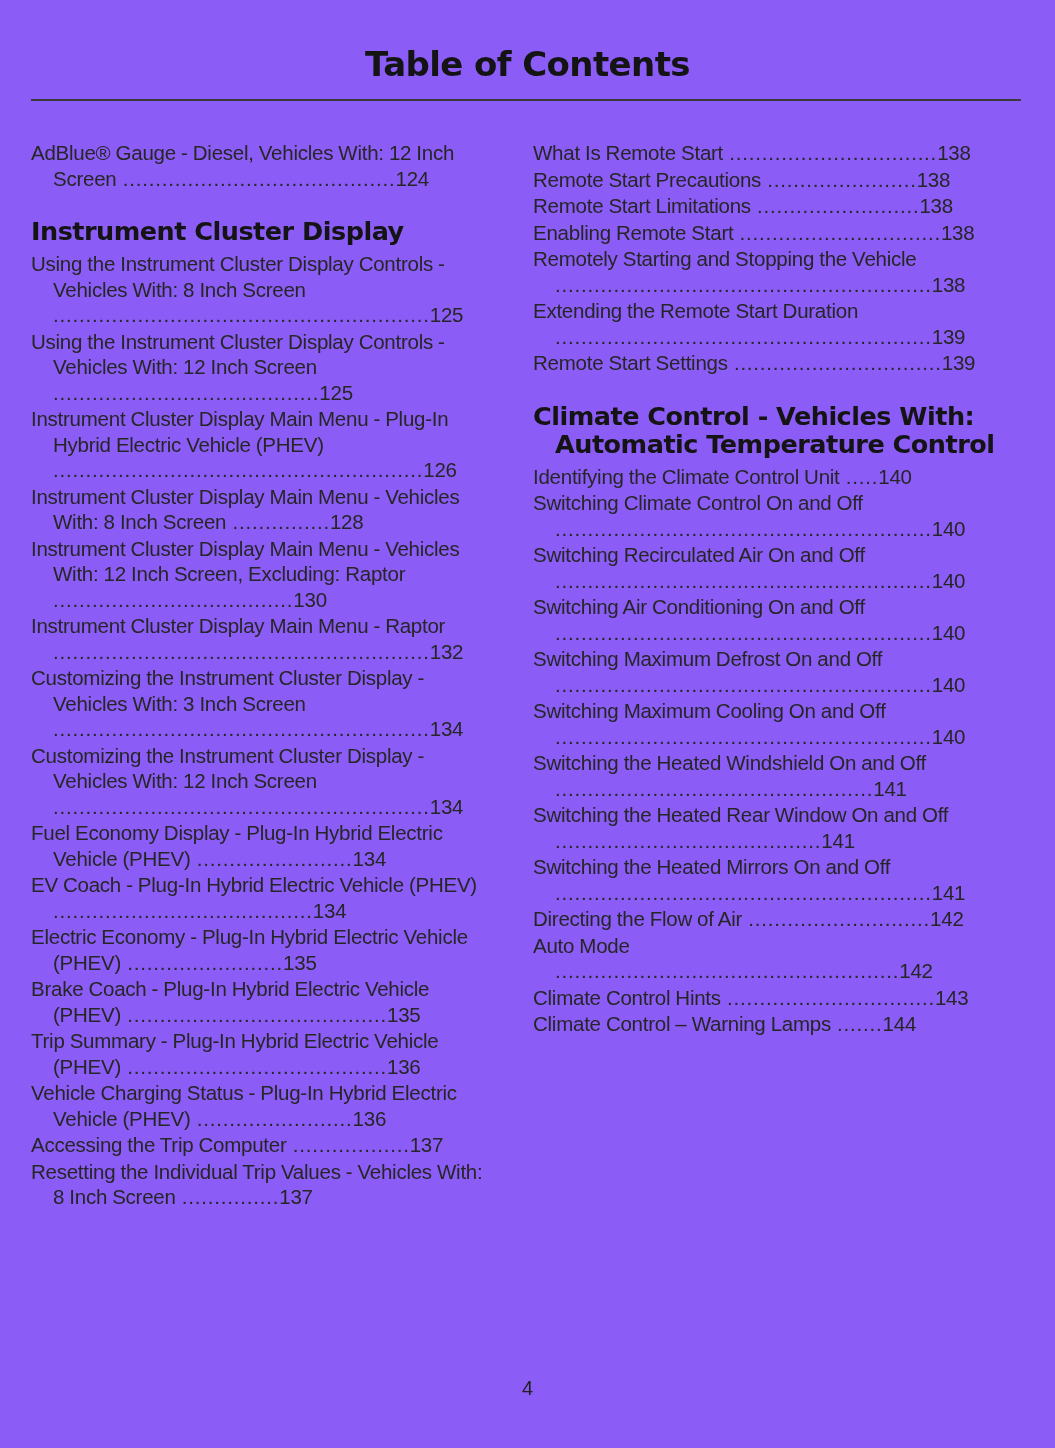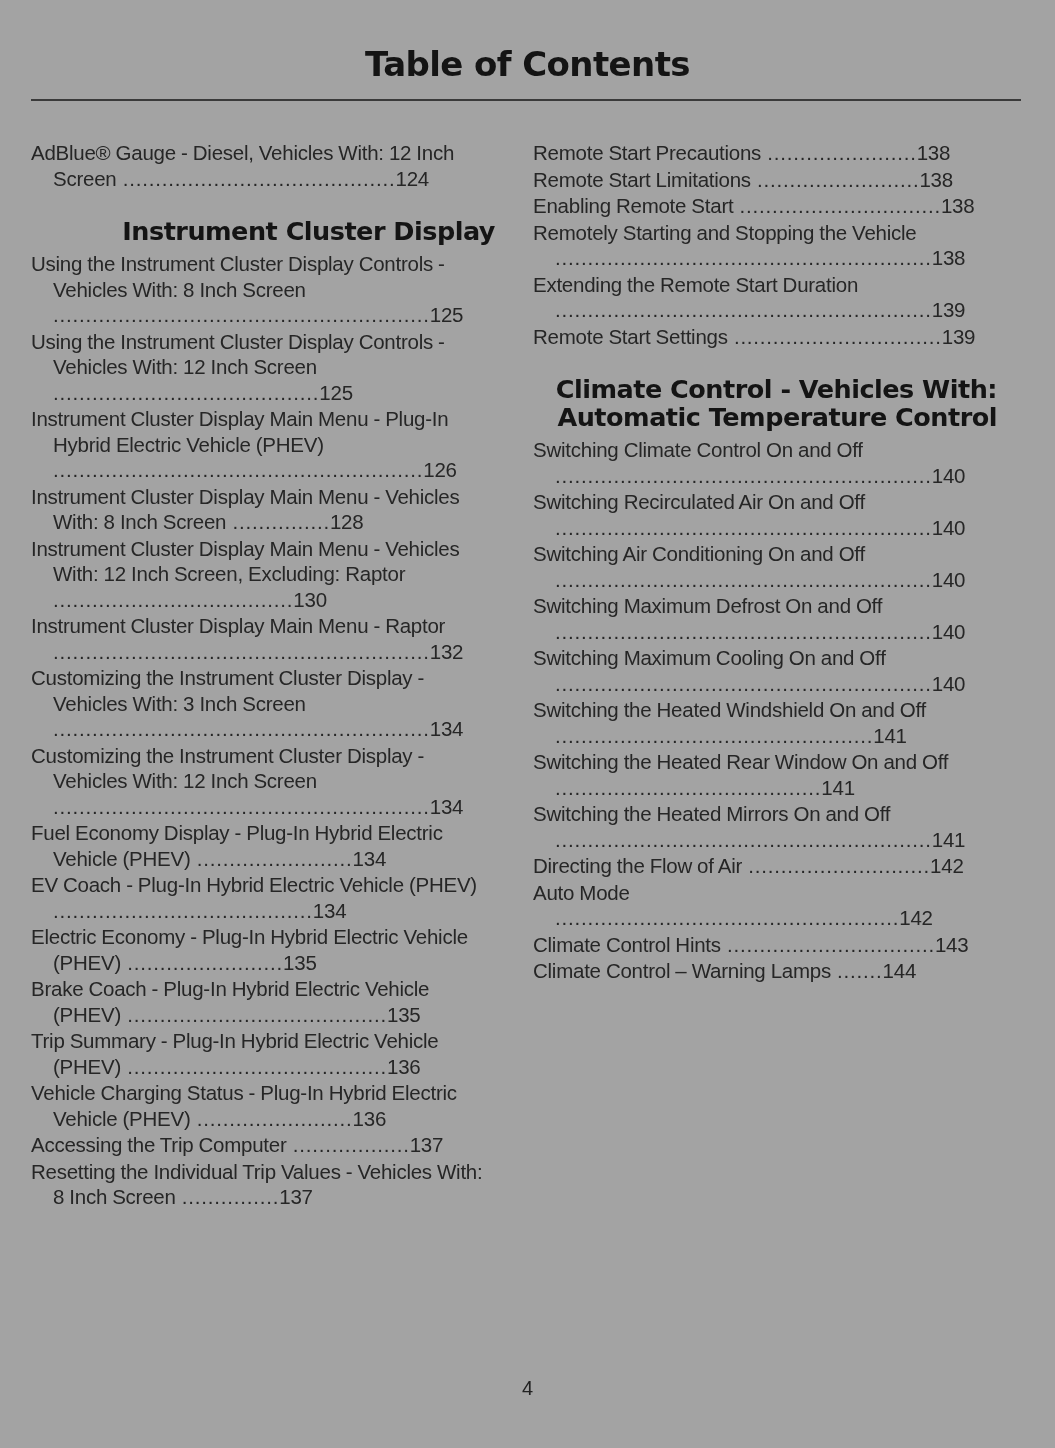--- a/index.html
+++ b/index.html
@@ -8,21 +8,21 @@
     background: #ffffff;
   }
   body {
     font-family: "Liberation Sans", sans-serif;
     color: #1a1a1a;
   }
   .page {
     position: relative;
     width: 1055px;
     height: 1448px;
-    background: #a3a3a3;
+    background: #8b5cf6;
     box-sizing: border-box;
     overflow: hidden;
   }
 
   
   .page-title {
     position: absolute;
     top: 44px;
     left: 0;
     width: 1055px;
@@ -63,21 +63,20 @@
     font-family: "DejaVu Sans", sans-serif;
     font-weight: 700;
     font-size: 25.5px;
     line-height: 28px;
     letter-spacing: -0.5px;
     color: #141414;
     margin: 26px 0 6px 0;
     text-indent: 0;
     padding-left: 22px;
     text-indent: -22px;
-    text-align: right;
   }
 
   
   .toc-entry {
     font-family: "Liberation Sans", sans-serif;
     font-weight: 400;
     font-size: 20.5px;
     line-height: 25.5px;
     color: #262626;
     padding-left: 22px;
@@ -129,27 +128,29 @@
         <div class="toc-entry"><span>Fuel Economy Display - Plug-In Hybrid Electric Vehicle (PHEV)</span><span class="leader"> ........................</span><span class="pg">134</span></div>
         <div class="toc-entry"><span>EV Coach - Plug-In Hybrid Electric Vehicle (PHEV)</span><span class="leader"> ........................................</span><span class="pg">134</span></div>
         <div class="toc-entry"><span>Electric Economy - Plug-In Hybrid Electric Vehicle (PHEV)</span><span class="leader"> ........................</span><span class="pg">135</span></div>
         <div class="toc-entry"><span>Brake Coach - Plug-In Hybrid Electric Vehicle (PHEV)</span><span class="leader"> ........................................</span><span class="pg">135</span></div>
         <div class="toc-entry"><span>Trip Summary - Plug-In Hybrid Electric Vehicle (PHEV)</span><span class="leader"> ........................................</span><span class="pg">136</span></div>
         <div class="toc-entry"><span>Vehicle Charging Status - Plug-In Hybrid Electric Vehicle (PHEV)</span><span class="leader"> ........................</span><span class="pg">136</span></div>
         <div class="toc-entry"><span>Accessing the Trip Computer</span><span class="leader"> ..................</span><span class="pg">137</span></div>
         <div class="toc-entry"><span>Resetting the Individual Trip Values - Vehicles With: 8 Inch Screen</span><span class="leader"> ...............</span><span class="pg">137</span></div>
       </div>
     <div class="column right" id="col-right">
+        <div class="toc-entry"><span>What Is Remote Start</span><span class="leader"> ................................</span><span class="pg">138</span></div>
         <div class="toc-entry"><span>Remote Start Precautions</span><span class="leader"> .......................</span><span class="pg">138</span></div>
         <div class="toc-entry"><span>Remote Start Limitations</span><span class="leader"> .........................</span><span class="pg">138</span></div>
         <div class="toc-entry"><span>Enabling Remote Start</span><span class="leader"> ...............................</span><span class="pg">138</span></div>
         <div class="toc-entry"><span>Remotely Starting and Stopping the Vehicle</span><span class="leader"> ..........................................................</span><span class="pg">138</span></div>
         <div class="toc-entry"><span>Extending the Remote Start Duration</span><span class="leader"> ..........................................................</span><span class="pg">139</span></div>
         <div class="toc-entry"><span>Remote Start Settings</span><span class="leader"> ................................</span><span class="pg">139</span></div>
         <div class="section-heading">Climate Control - Vehicles With: Automatic Temperature Control</div>
+        <div class="toc-entry"><span>Identifying the Climate Control Unit</span><span class="leader"> .....</span><span class="pg">140</span></div>
         <div class="toc-entry"><span>Switching Climate Control On and Off</span><span class="leader"> ..........................................................</span><span class="pg">140</span></div>
         <div class="toc-entry"><span>Switching Recirculated Air On and Off</span><span class="leader"> ..........................................................</span><span class="pg">140</span></div>
         <div class="toc-entry"><span>Switching Air Conditioning On and Off</span><span class="leader"> ..........................................................</span><span class="pg">140</span></div>
         <div class="toc-entry"><span>Switching Maximum Defrost On and Off</span><span class="leader"> ..........................................................</span><span class="pg">140</span></div>
         <div class="toc-entry"><span>Switching Maximum Cooling On and Off</span><span class="leader"> ..........................................................</span><span class="pg">140</span></div>
         <div class="toc-entry"><span>Switching the Heated Windshield On and Off</span><span class="leader"> .................................................</span><span class="pg">141</span></div>
         <div class="toc-entry"><span>Switching the Heated Rear Window On and Off</span><span class="leader"> .........................................</span><span class="pg">141</span></div>
         <div class="toc-entry"><span>Switching the Heated Mirrors On and Off</span><span class="leader"> ..........................................................</span><span class="pg">141</span></div>
         <div class="toc-entry"><span>Directing the Flow of Air</span><span class="leader"> ............................</span><span class="pg">142</span></div>
         <div class="toc-entry"><span>Auto Mode</span><span class="leader"> .....................................................</span><span class="pg">142</span></div>

